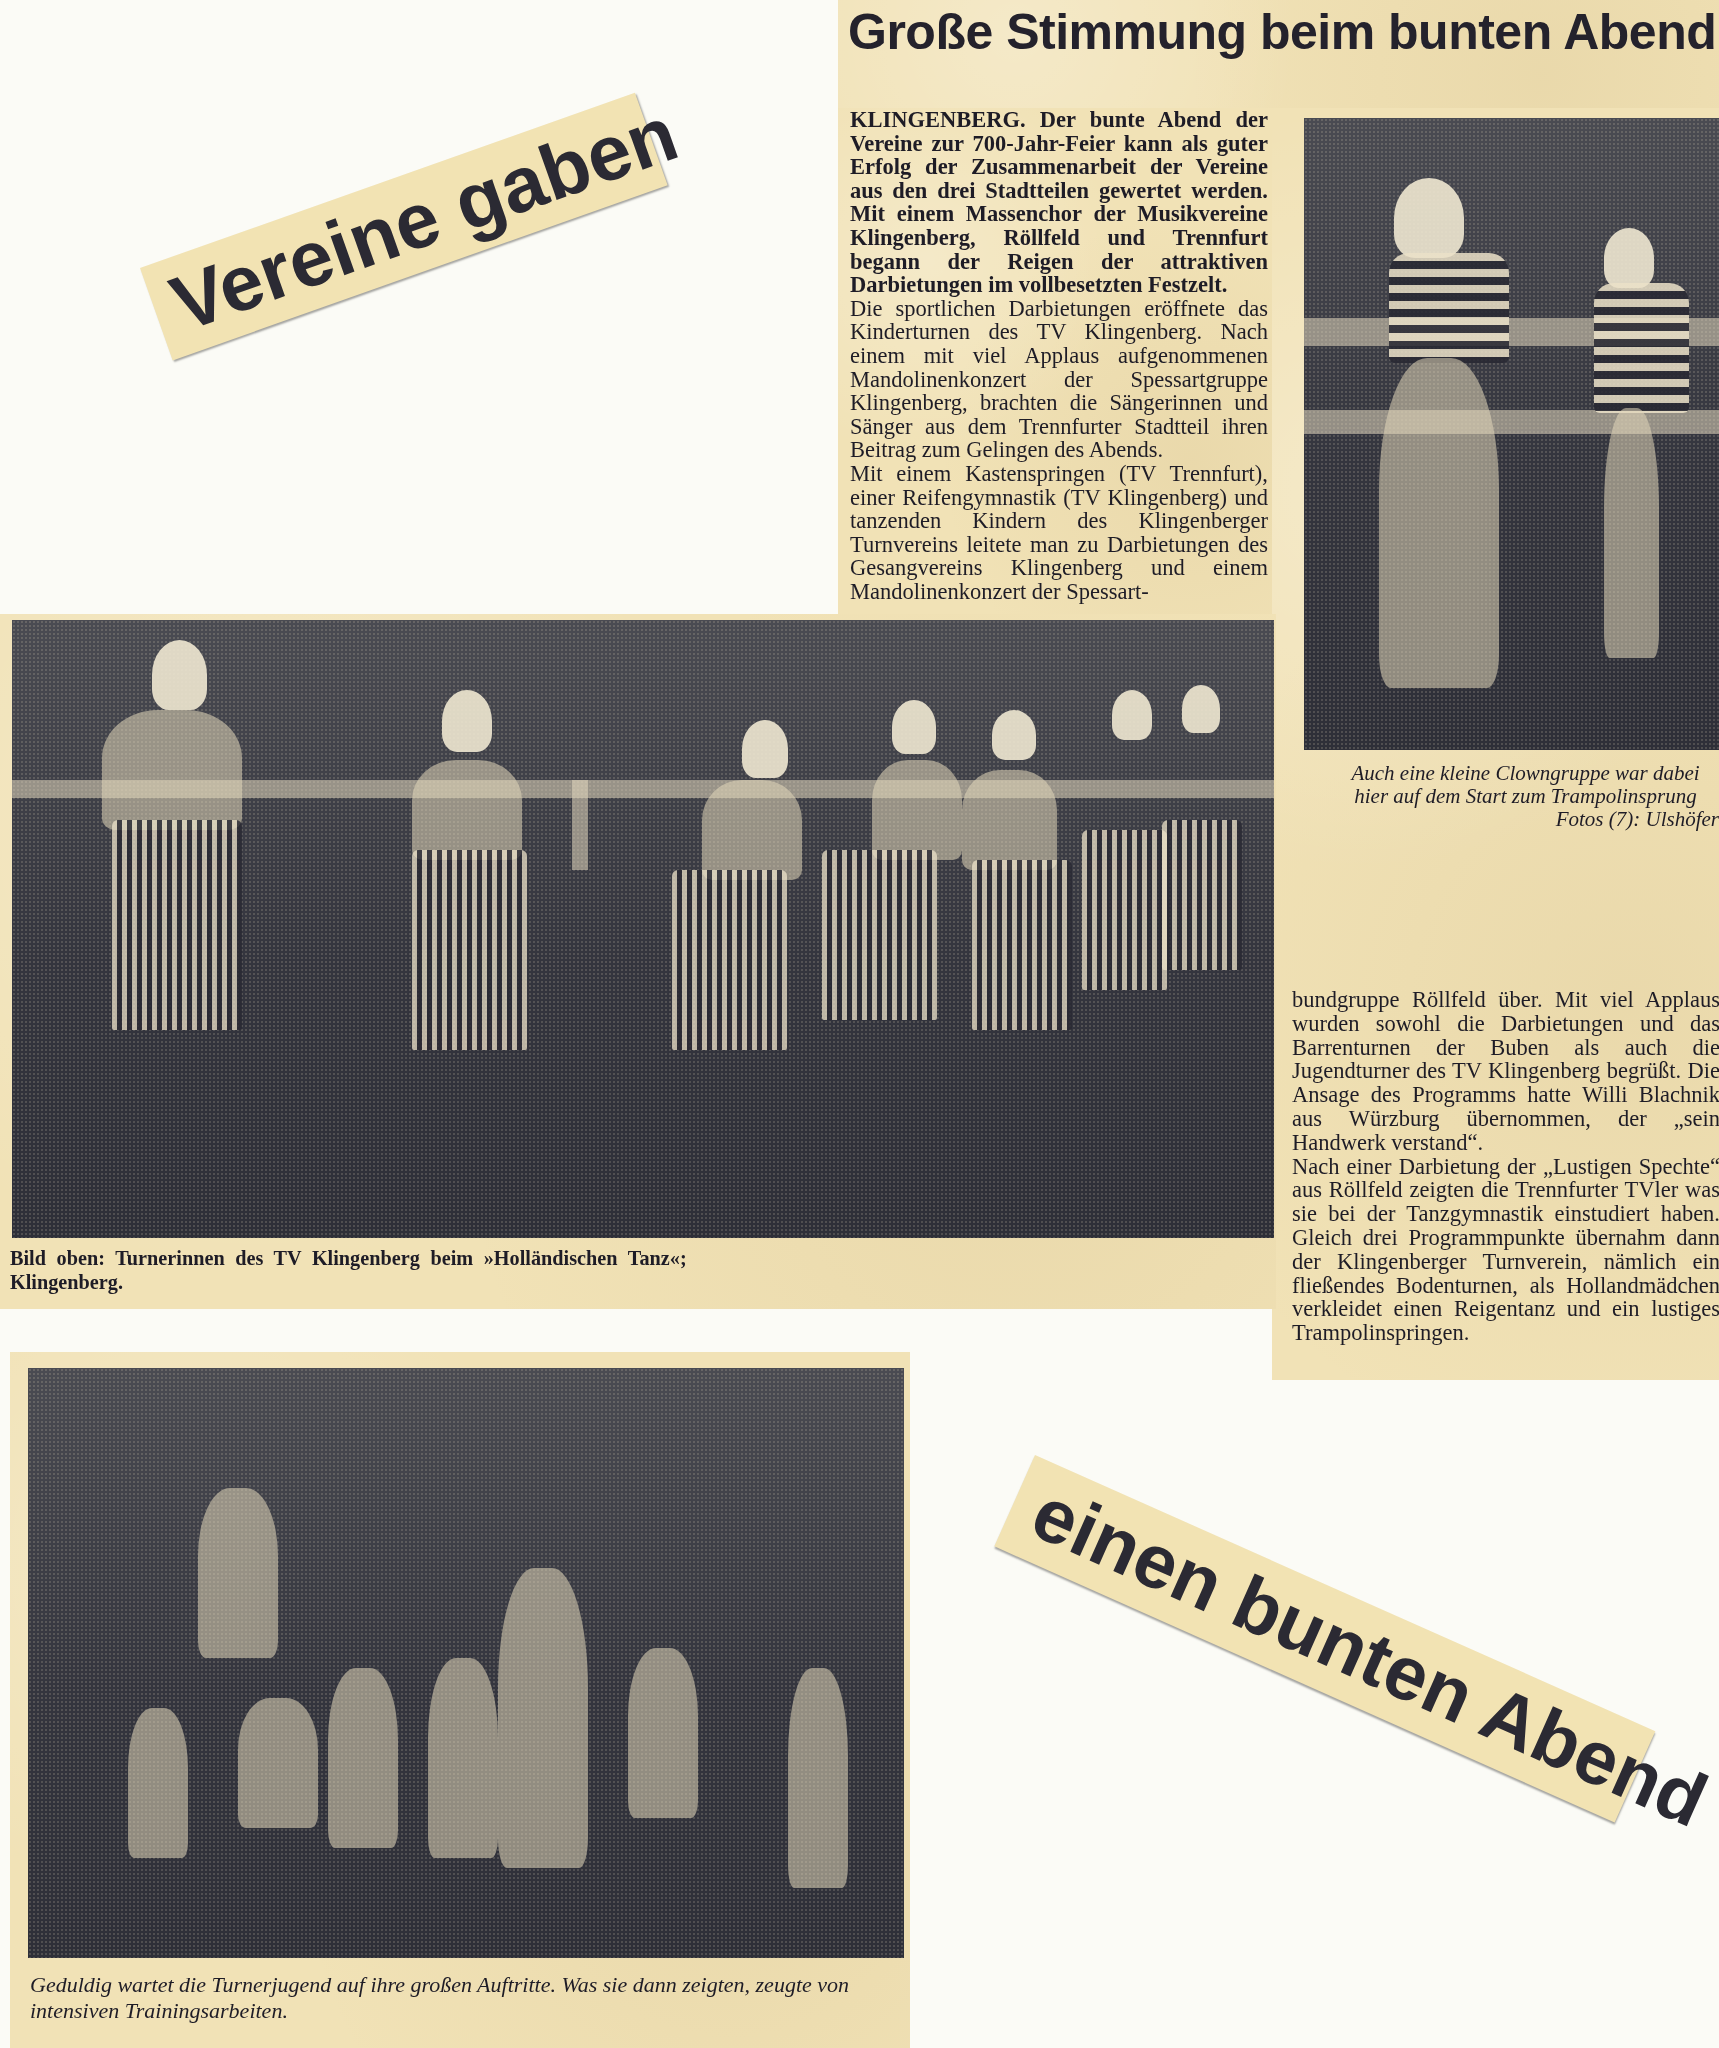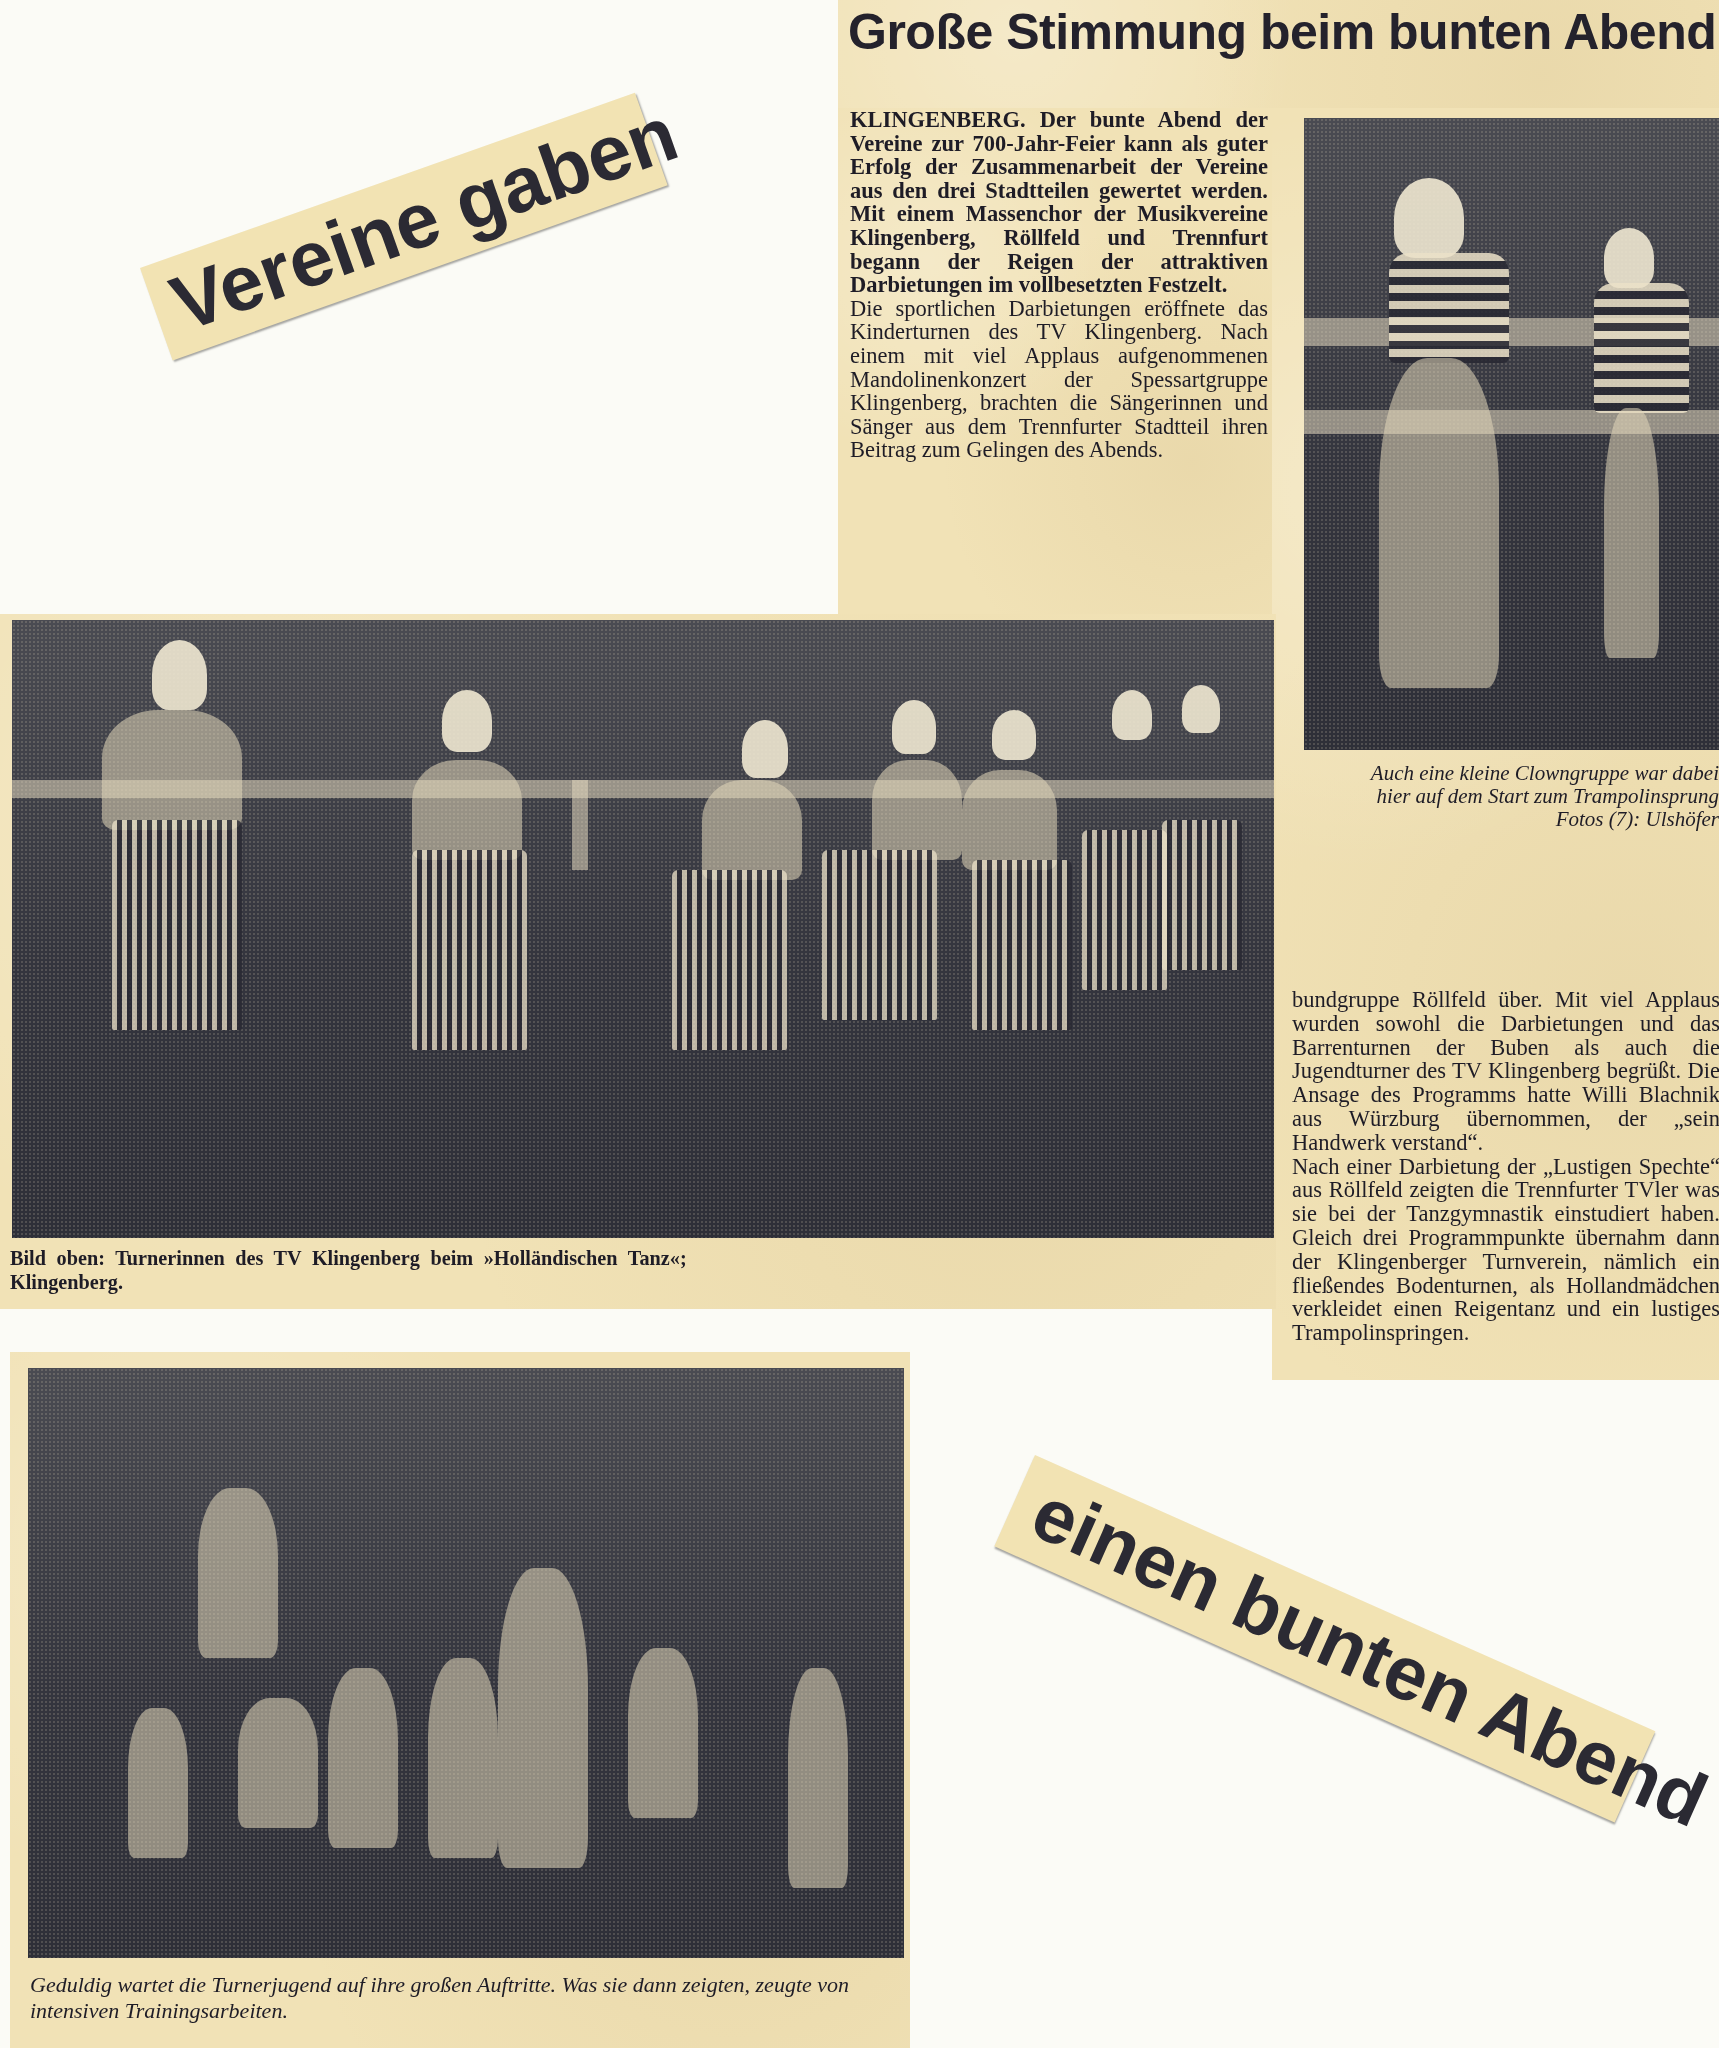--- a/index.html
+++ b/index.html
@@ -74,21 +74,21 @@
   .col-right {
     left: 1272px; top: 108px; width: 447px; height: 1272px;
   }
   .clown-photo {
     left: 1304px; top: 118px; width: 415px; height: 632px;
   }
   .clown-caption {
     position: absolute; left: 1295px; top: 762px; width: 424px;
     font-style: italic; font-size: 21px; line-height: 23px; text-align: right;
   }
-  .clown-caption .c1, .clown-caption .c2 { text-align: right; display: block; padding-left: 8px; white-space: nowrap; margin-left: 29px; }
+  .clown-caption .c1, .clown-caption .c2 { text-align: center; display: block; padding-left: 8px; white-space: nowrap; margin-left: 29px; }
   .clown-caption .credit { display: block; }
   .col-right .body {
     position: absolute; left: 20px; top: 748px; width: 428px;
     font-size: 22.5px; line-height: 23.8px; text-align: justify;
   }
   .col-right .body p { margin: 0; }
 
   
   .dance-wrap { left: 0; top: 614px; width: 1276px; height: 695px; }
   .dance-photo { left: 12px; top: 620px; width: 1262px; height: 618px; }
@@ -130,20 +130,21 @@
 </div>
 
 <div class="paper article-head">
   <div class="headline">Große Stimmung beim bunten Abend</div>
 </div>
 
 <div class="paper col-left">
   <div class="body">
     <span class="lead">KLINGENBERG. Der bunte Abend der Vereine zur 700-Jahr-Feier kann als guter Erfolg der Zusammenarbeit der Vereine aus den drei Stadtteilen gewertet werden. Mit einem Massenchor der Musikvereine Klingenberg, Röllfeld und Trennfurt begann der Reigen der attraktiven Darbietungen im vollbesetzten Festzelt.</span>
     <p>Die sportlichen Darbietungen eröffnete das Kinderturnen des TV Klingenberg. Nach einem mit viel Applaus aufgenommenen Mandolinenkonzert der Spessartgruppe Klingenberg, brachten die Sängerinnen und Sänger aus dem Trennfurter Stadtteil ihren Beitrag zum Gelingen des Abends.</p>
+    <p>Mit einem Kastenspringen (TV Trennfurt), einer Reifengymnastik (TV Klingenberg) und tanzenden Kindern des Klingenberger Turnvereins leitete man zu Darbietungen des Gesangvereins Klingenberg und einem Mandolinenkonzert der Spessart-</p>
   </div>
 </div>
 
 <div class="paper col-right">
   <div class="body">
     <div style="height:132px"></div>
     <p>bundgruppe Röllfeld über. Mit viel Applaus wurden sowohl die Darbietungen und das Barrenturnen der Buben als auch die Jugendturner des TV Klingenberg begrüßt. Die Ansage des Programms hatte Willi Blachnik aus Würzburg übernommen, der „sein Handwerk verstand“.</p>
     <p>Nach einer Darbietung der „Lustigen Spechte“ aus Röllfeld zeigten die Trennfurter TVler was sie bei der Tanzgymnastik einstudiert haben. Gleich drei Programmpunkte übernahm dann der Klingenberger Turnverein, nämlich ein fließendes Bodenturnen, als Hollandmädchen verkleidet einen Reigentanz und ein lustiges Trampolinspringen.</p>
   </div>
 </div>

